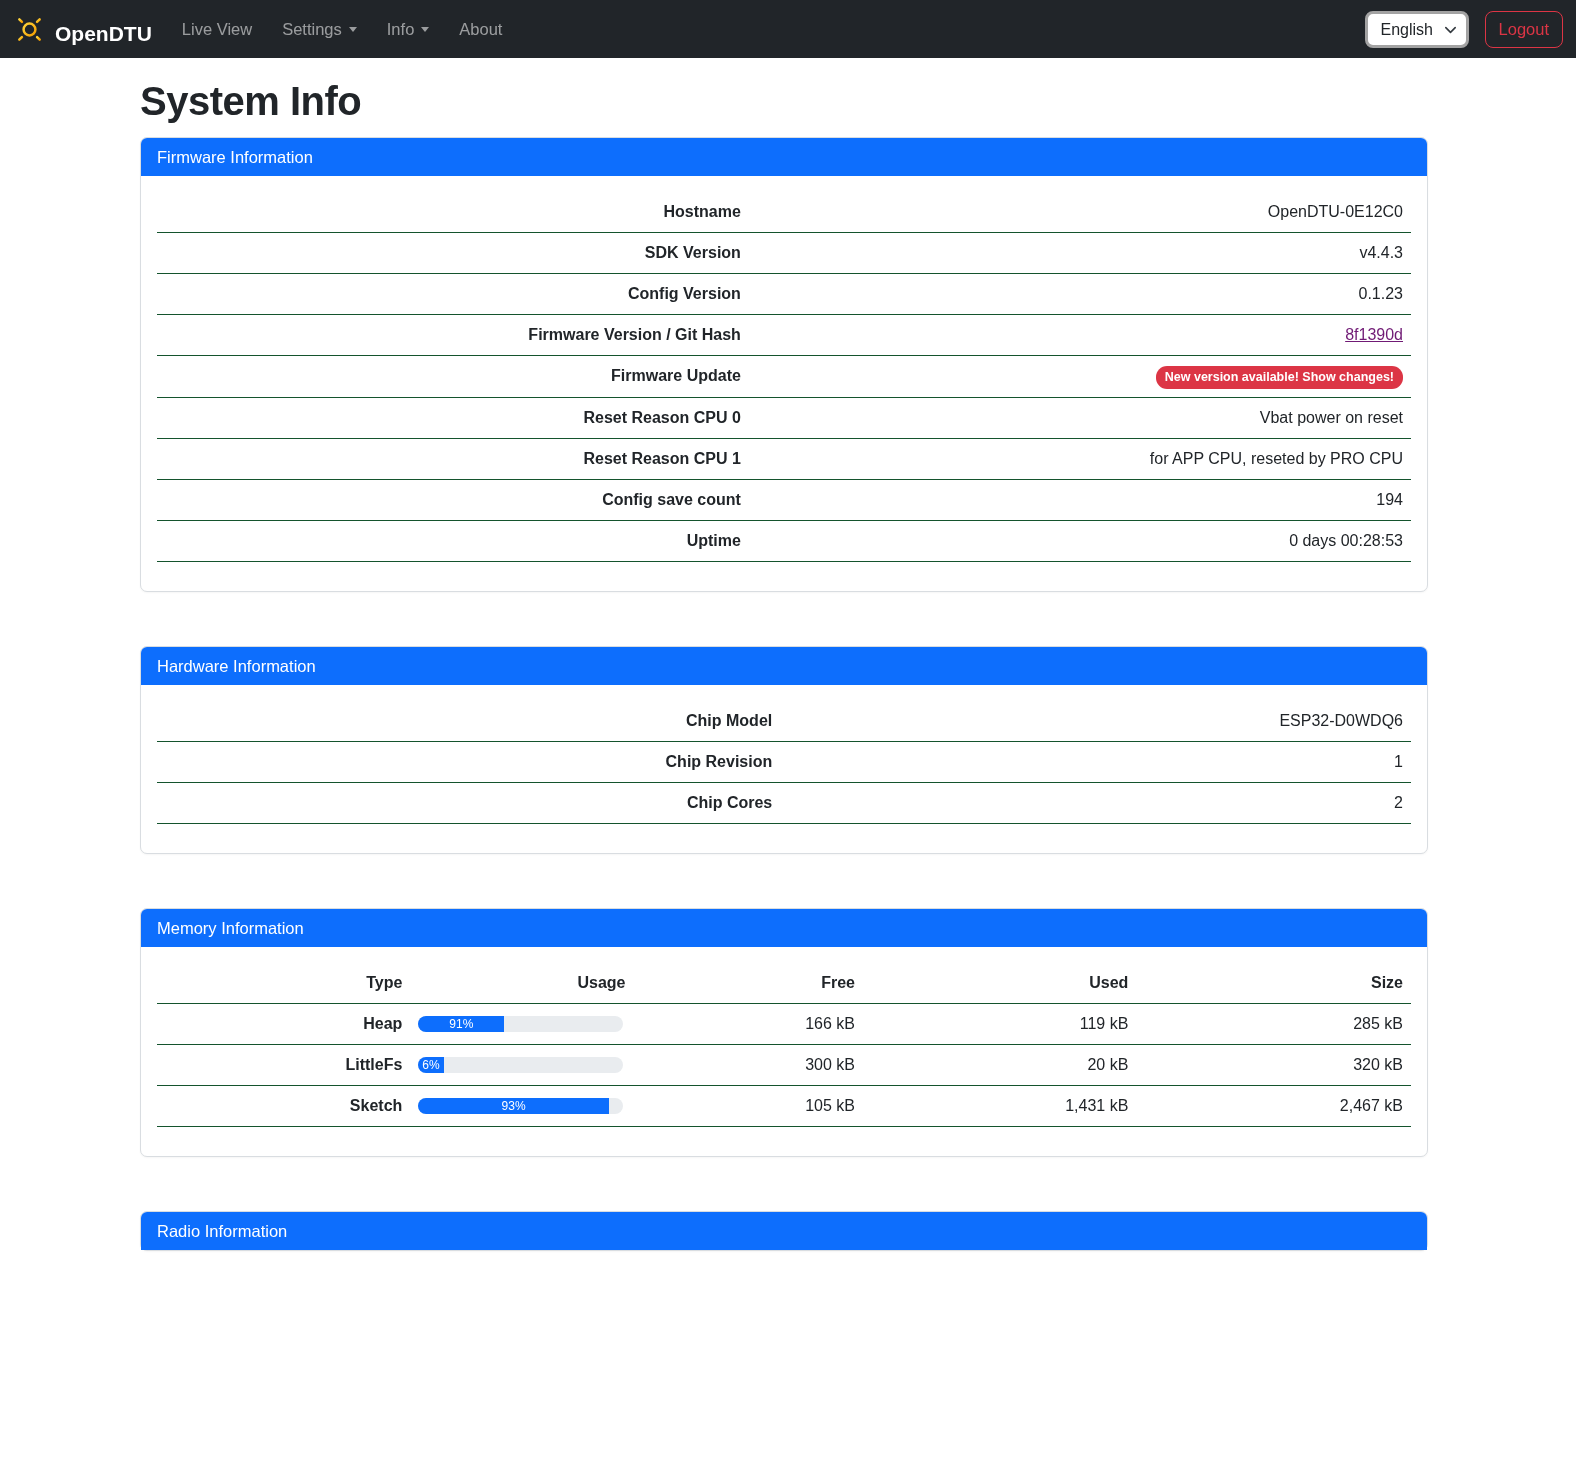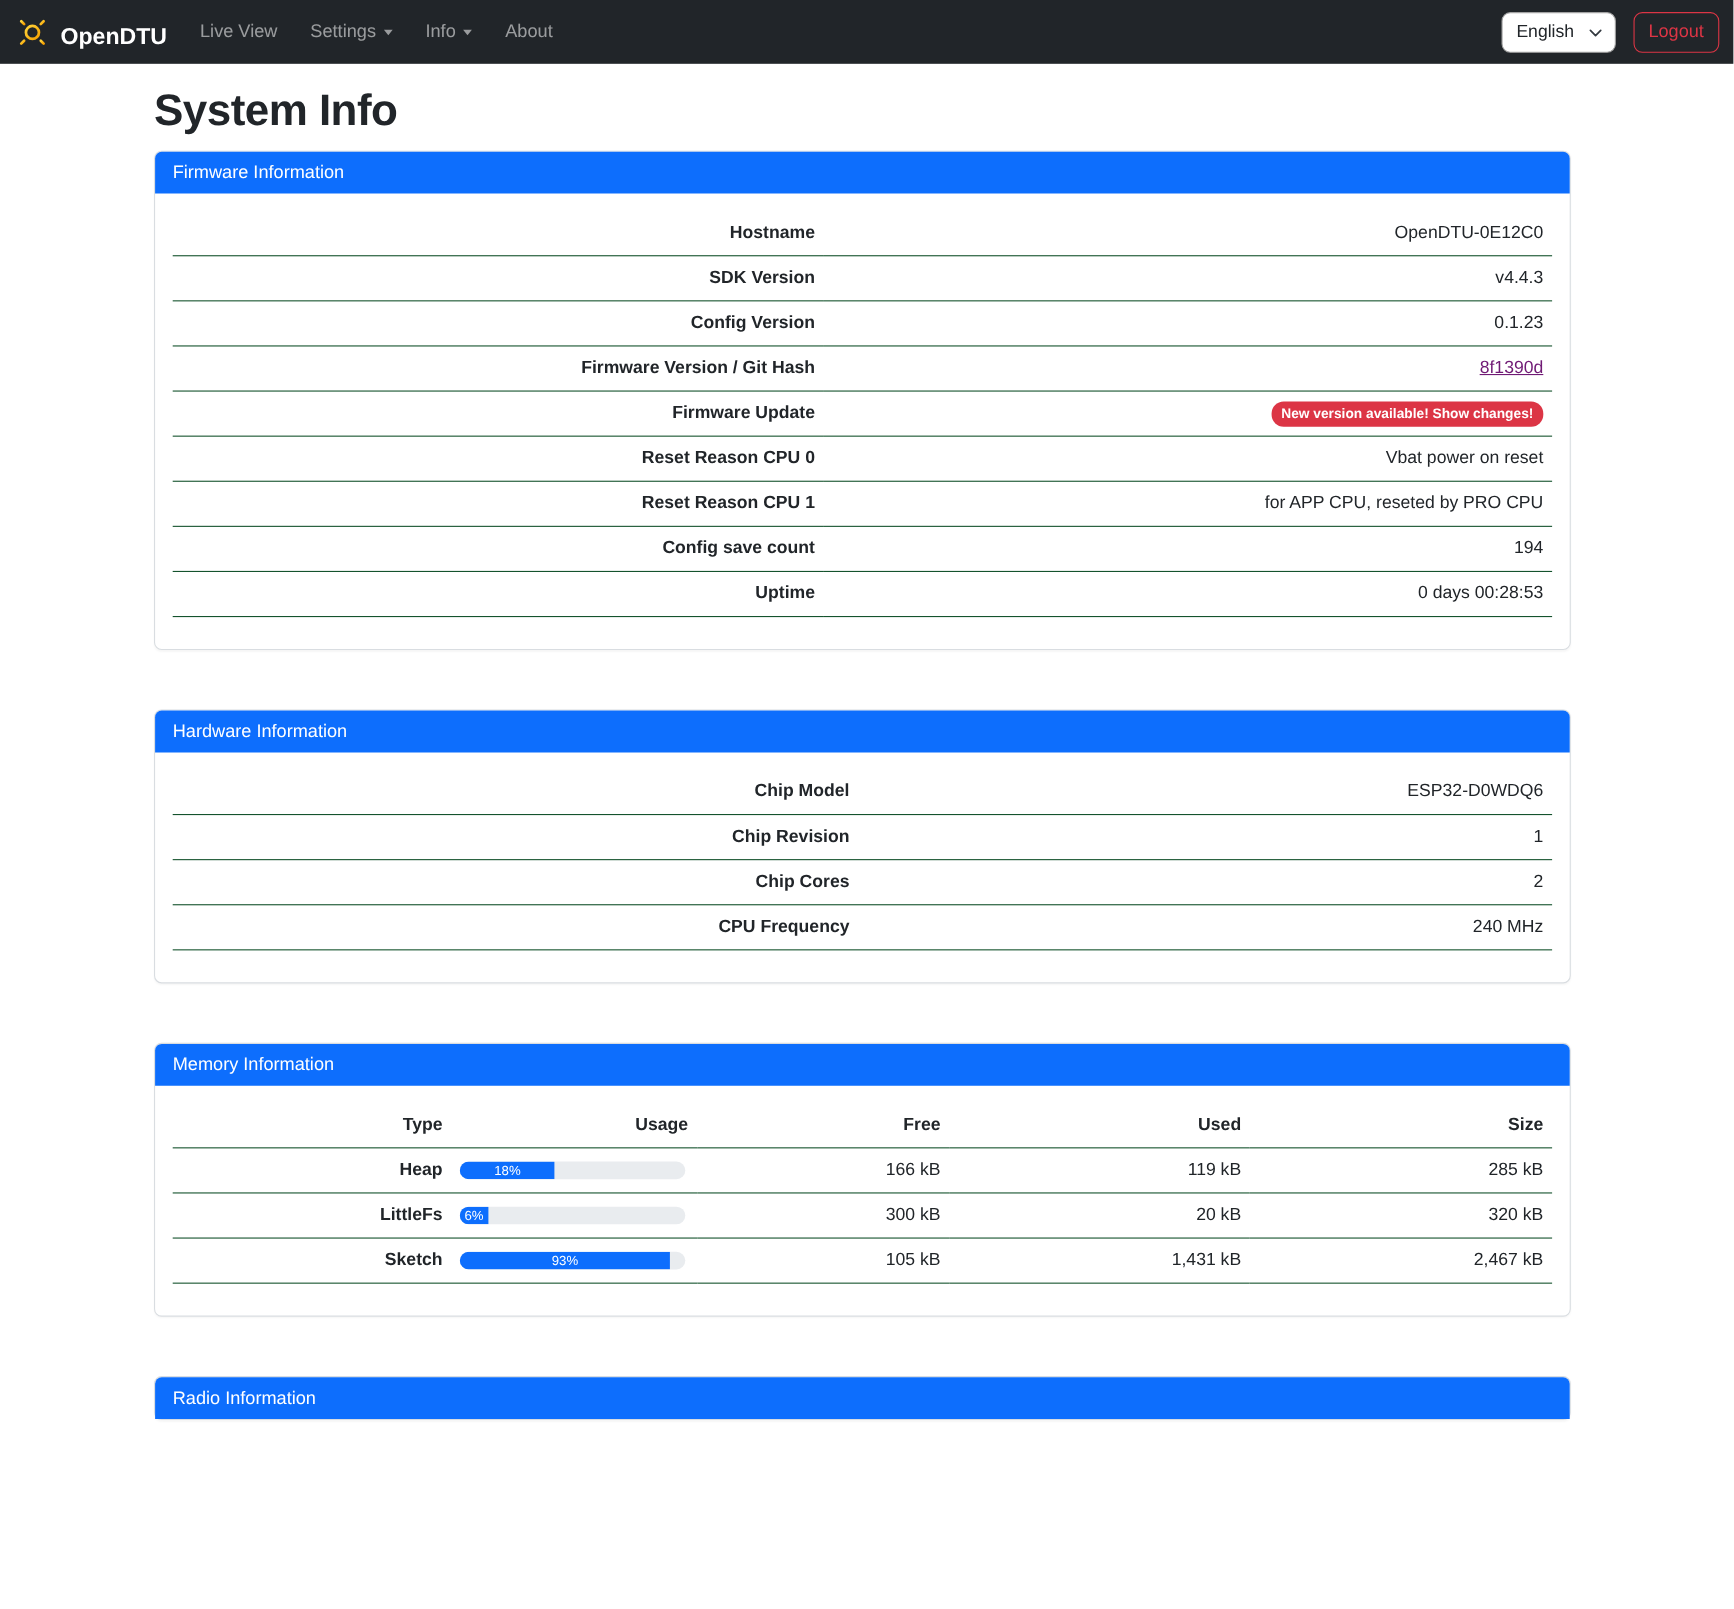--- a/index.html
+++ b/index.html
@@ -49,21 +49,21 @@
     border-left: 4.5px solid transparent;
     border-right: 4.5px solid transparent;
     border-top: 5px solid rgba(255,255,255,0.55);
   }
   .nav-right { margin-left: auto; display: flex; align-items: center; gap: 16px; }
   .lang-wrap { position: relative; }
   .lang-select {
     appearance: none;
     -webkit-appearance: none;
     background: #ffffff;
-    border: 1px solid #a3a3a3;
+    border: 3px solid #a3a3a3;
     border-radius: 8px;
     height: 37px;
     width: 104px;
     padding: 0 34px 0 13px;
     font-size: 16px;
     font-family: inherit;
     color: #212529;
     cursor: pointer;
   }
   .lang-chevron {
@@ -312,24 +312,20 @@
             <td>ESP32-D0WDQ6</td>
           </tr>
           <tr>
             <th>Chip Revision</th>
             <td>1</td>
           </tr>
           <tr>
             <th>Chip Cores</th>
             <td>2</td>
           </tr>
-          <tr>
-            <th>CPU Frequency</th>
-            <td>240 MHz</td>
-          </tr>
         </tbody>
       </table>
     </div>
   </div>
 
   <div class="card">
     <div class="card-header">Memory Information</div>
     <div class="card-body">
       <table class="info-table mem-table">
         <thead>
@@ -339,21 +335,21 @@
             <th class="mem-col-free">Free</th>
             <th class="mem-col-used">Used</th>
             <th class="mem-col-size">Size</th>
           </tr>
         </thead>
         <tbody>
           <tr>
             <th>Heap</th>
             <td>
               <div class="progress">
-                <div class="progress-bar" style="width: 42%;">18%</div>
+                <div class="progress-bar" style="width: 42%;">91%</div>
               </div>
             </td>
             <td>166 kB</td>
             <td>119 kB</td>
             <td>285 kB</td>
           </tr>
           <tr>
             <th>LittleFs</th>
             <td>
               <div class="progress">

